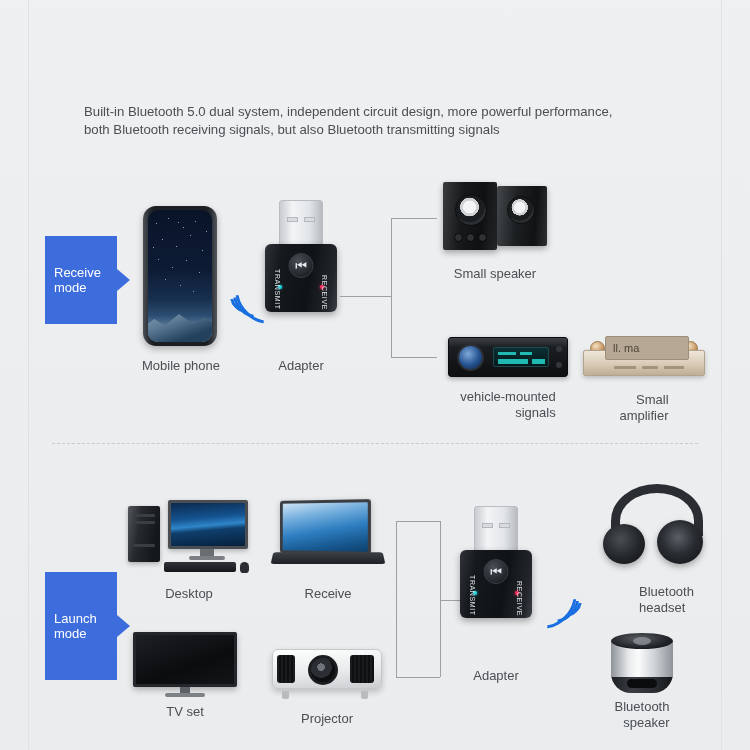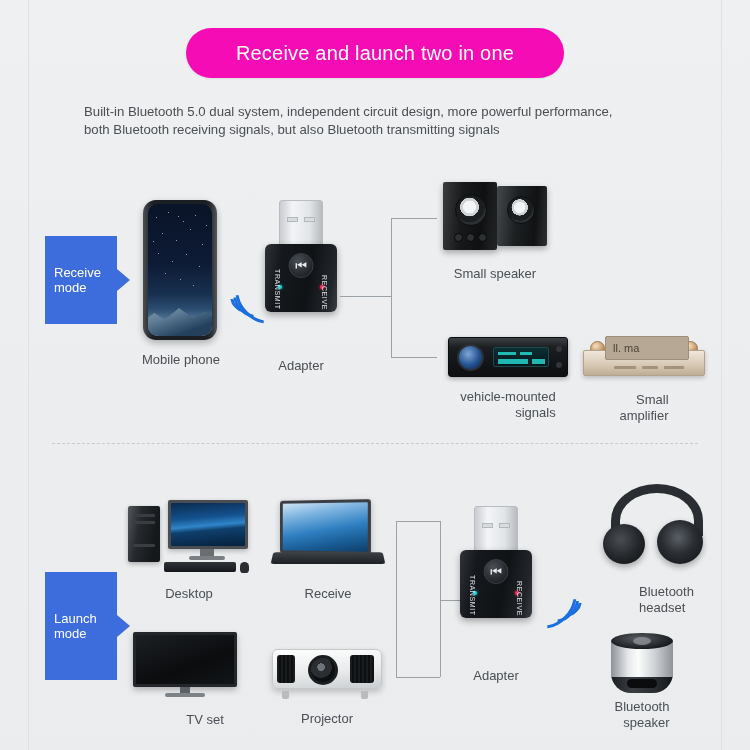--- a/index.html
+++ b/index.html
@@ -315,33 +315,30 @@
   .btspk .bot i{position:absolute;left:16px;top:6px;width:30px;height:9px;border-radius:5px;background:#0a0c0d;}
 </style>
 </head>
 <body>
 
 <div class="page">
 
   <div class="rail l"></div>
   <div class="rail r"></div>
 
-  <div class="title-pill">
-    <span>Receive and launch two in one</span>
-  </div>
 
   <div class="desc">Built-in Bluetooth 5.0 dual system, independent circuit design, more powerful performance, both Bluetooth receiving signals, but also Bluetooth transmitting signals</div>
 
   <div class="mode-tag" id="tag-receive">
     <div class="txt">Receive
 mode</div>
     <div class="tip"></div>
   </div>
 
-  <div class="dev" style="left:143px;top:200px;width:76px;height:180px;">
+  <div class="dev" style="left:143px;top:206px;width:76px;height:180px;">
     <div class="phone">
       <div class="scr">
         <div class="stars">
           <i style="left:12%;top:10%"></i>
             <i style="left:31%;top:6%"></i>
             <i style="left:55%;top:13%"></i>
           <i style="left:74%;top:8%"></i>
             <i style="left:22%;top:22%"></i>
             <i style="left:44%;top:27%"></i>
           <i style="left:66%;top:19%"></i>
@@ -484,21 +481,21 @@
   <div class="ln v" style="left:440px;top:521px;height:156px;"></div>
 
   <div class="dev" style="left:133px;top:632px;width:104px;height:105px;">
     <div class="tv">
       <div class="panel">
           <div class="scr"></div>
         </div>
       <div class="neck"></div>
       <div class="foot"></div>
     </div>
-    <div class="cap" style="top:80px;margin-left:20px;">TV set</div>
+    <div class="cap" style="top:72px;">TV set</div>
   </div>
 
   <div class="dev" style="left:272px;top:643px;width:110px;height:95px;">
     <div class="proj">
       <div class="shell"></div>
       <div class="vent l"></div>
       <div class="vent"></div>
       <div class="lens"></div>
       <div class="leg a"></div>
       <div class="leg b"></div>

